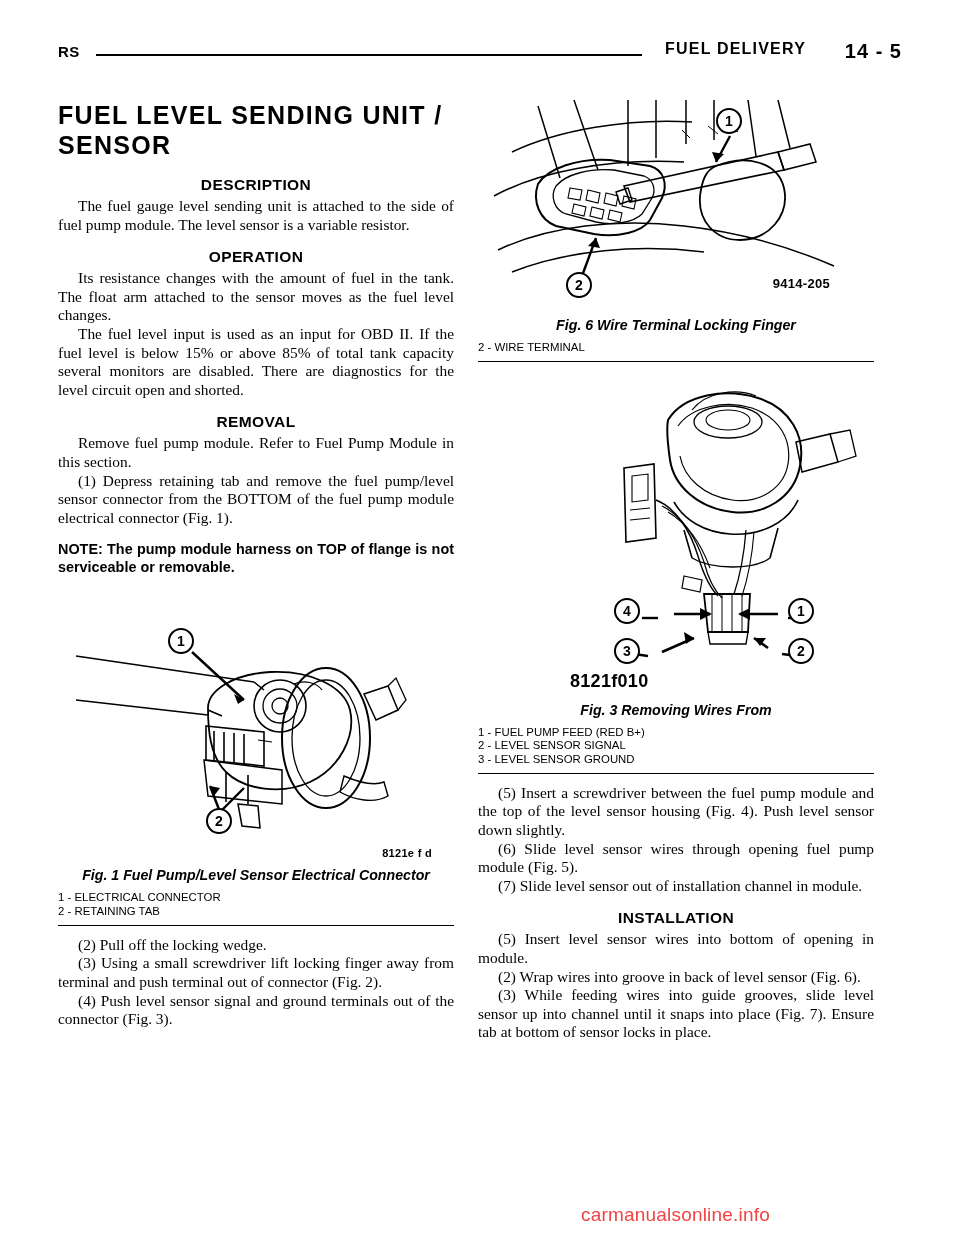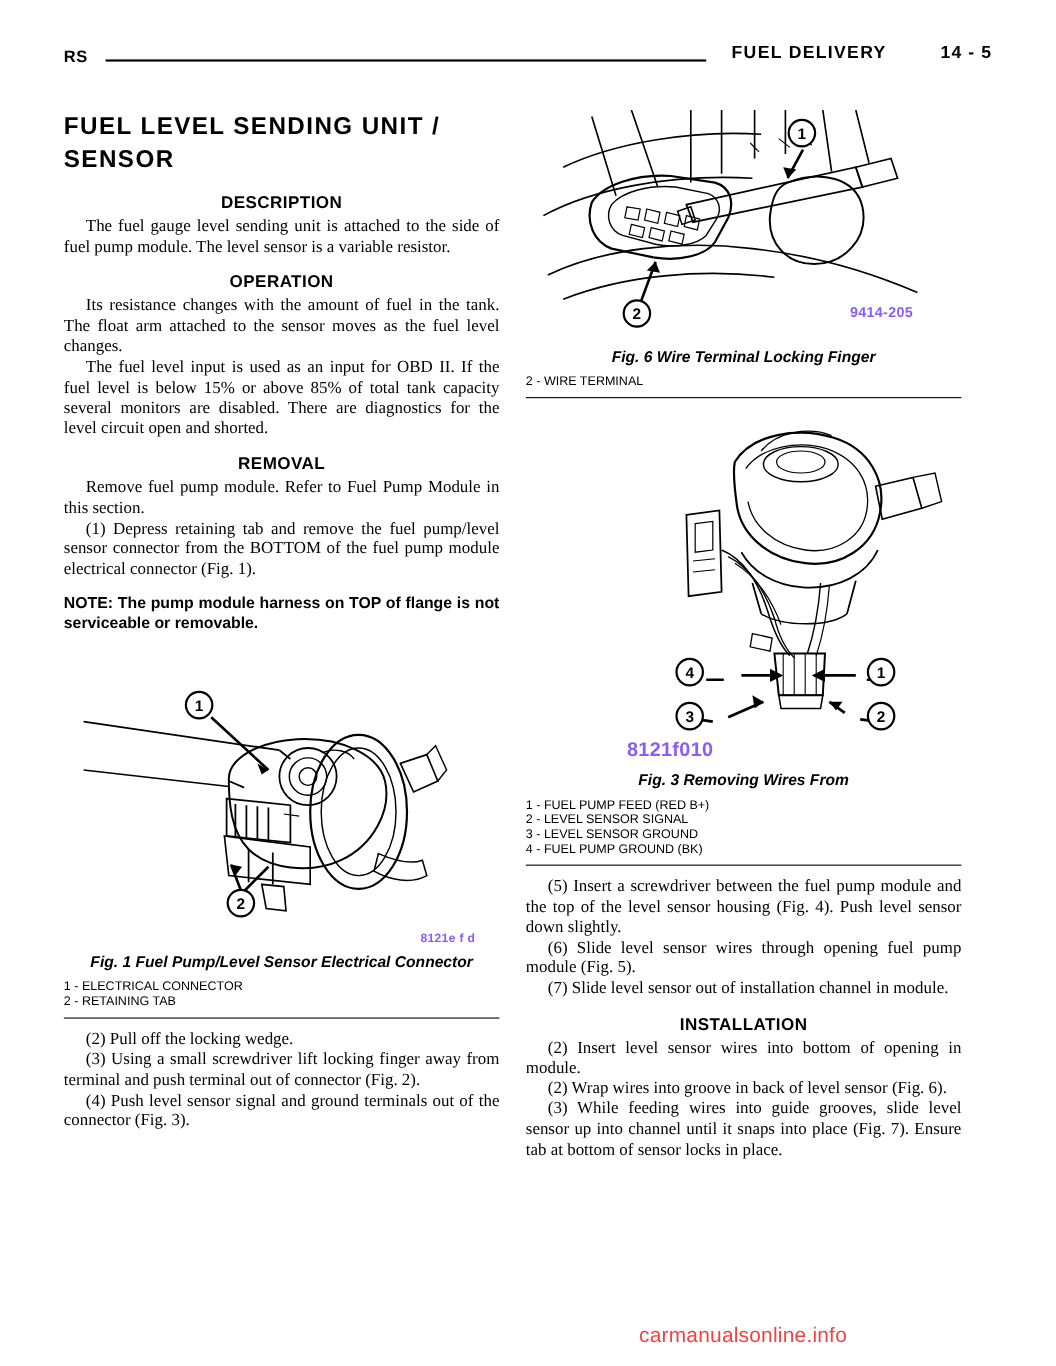--- a/index.html
+++ b/index.html
@@ -53,42 +53,42 @@
     font-weight: bold;
     font-size: 16px;
     letter-spacing: 1.2px;
   }
   .header .right-page {
     position: absolute;
     right: 0;
     top: 0px;
     font-family: "Liberation Sans", sans-serif;
     font-weight: bold;
-    font-size: 16px;
+    font-size: 20px;
     letter-spacing: 1px;
   }
 
   
   .col-left {
     position: absolute;
     left: 58px;
     top: 100px;
     width: 396px;
   }
   .col-right {
     position: absolute;
     left: 478px;
     top: 100px;
     width: 396px;
   }
 
   h1.title {
     font-family: "Liberation Sans", sans-serif;
     font-weight: bold;
-    font-size: 22px;
+    font-size: 25px;
     line-height: 30px;
     letter-spacing: 1.3px;
     margin: 0 0 16px 0;
   }
   h2.sec {
     font-family: "Liberation Sans", sans-serif;
     font-weight: bold;
     font-size: 15.5px;
     letter-spacing: 0.4px;
     margin: 14px 0 3px 0;
@@ -121,21 +121,21 @@
     position: relative;
     width: 100%;
     background: #fff;
   }
   .fig-code {
     position: absolute;
     font-family: "Liberation Sans", sans-serif;
     font-weight: bold;
     font-size: 11px;
     letter-spacing: 0.3px;
-    color: #8b5cf6;
+    color: #000000;
   }
   .fig-caption {
     font-family: "Liberation Sans", sans-serif;
     font-weight: bold;
     font-style: italic;
     font-size: 14.2px;
     text-align: center;
     margin-top: 2px;
   }
   .fig-legend {
@@ -399,31 +399,30 @@
         <div class="callout" style="left:136px; top:258px;">3</div>
         <div class="callout" style="left:136px; top:218px;">4</div>
         <div class="fig-code" style="left:92px; bottom:8px; font-size:18px;">8121f010</div>
       </div>
 
       <div class="fig-caption">Fig. 3 Removing Wires From</div>
       <div class="fig-legend">
         <div>1 - FUEL PUMP FEED (RED B+)</div>
         <div>2 - LEVEL SENSOR SIGNAL</div>
         <div>3 - LEVEL SENSOR GROUND</div>
-        <div>4 - FUEL PUMP GROUND (BK)</div>
       </div>
       <div class="fig-rule"></div>
     </div>
 
     <p class="body" style="margin-top:10px;">(5) Insert a screwdriver between the fuel pump module and the top of the level sensor housing (Fig. 4). Push level sensor down slightly.</p>
     <p class="body">(6) Slide level sensor wires through opening fuel pump module (Fig. 5).</p>
     <p class="body">(7) Slide level sensor out of installation channel in module.</p>
 
     <h2 class="sec">INSTALLATION</h2>
-    <p class="body">(2) Insert level sensor wires into bottom of opening in module.</p>
+    <p class="body">(5) Insert level sensor wires into bottom of opening in module.</p>
     <p class="body">(2) Wrap wires into groove in back of level sensor (Fig. 6).</p>
     <p class="body">(3) While feeding wires into guide grooves, slide level sensor up into channel until it snaps into place (Fig. 7). Ensure tab at bottom of sensor locks in place.</p>
 
   </div>
 
   <div class="footer-mark">carmanualsonline.info</div>
 
 </div>
 
 </body></html>

